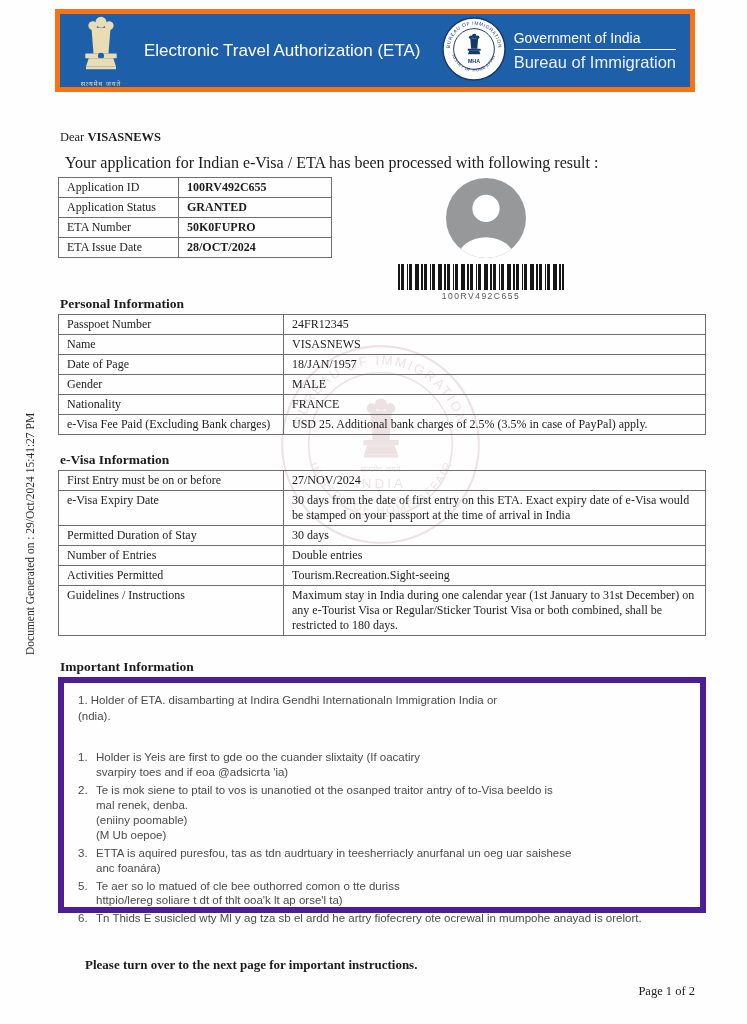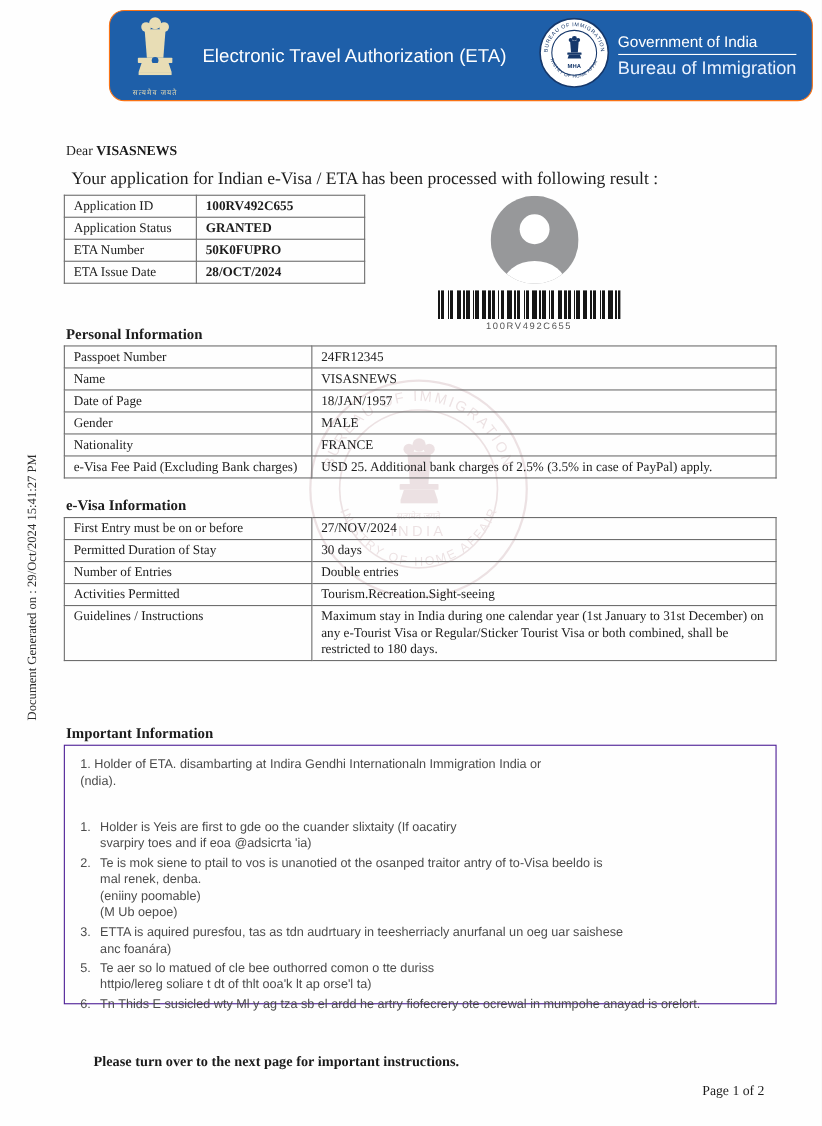--- a/index.html
+++ b/index.html
@@ -2,22 +2,22 @@
 <html><head>
 <meta charset="utf-8">
 <style>
   * { margin:0; padding:0; box-sizing:border-box; }
   html,body { width:747px; height:1024px; }
   body { background:#f2f1ee; font-family:"Liberation Serif", serif; color:#1c1c1c; }
   .page { position:relative; width:747px; height:1024px; background:#fefefe; overflow:hidden; }
 
   
   .banner { position:absolute; left:55px; top:9px; width:640px; height:83px;
-            background:#1e5fa9; border:1px solid #f97316; border-radius:14px;
-            display:flex; align-items:center; font-family:"Liberation Sans", sans-serif;margin-left:44px; }
+            background:#1e5fa9; border:5px solid #f97316; border-radius:0;
+            display:flex; align-items:center; font-family:"Liberation Sans", sans-serif; }
   .emblem-wrap { width:58px; margin-left:12px; text-align:center; flex:0 0 auto; }
   .emblem-caption { font-size:6.5px; color:#e8ddb5; margin-top:1px; letter-spacing:1px; }
   .banner-title { color:#ffffff; font-size:17px; margin-left:14px; flex:1 1 auto; }
   .seal-wrap { flex:0 0 auto; margin-right:8px; }
   .gov-block { flex:0 0 auto; margin-right:14px; text-align:left; }
   .gov-line1 { color:#ffffff; font-size:14px; padding-bottom:3px; border-bottom:1.5px solid #ffffff; }
   .gov-line2 { color:#eaf2ff; font-size:16.5px; padding-top:3px; }
 
   
   .doc-title { position:absolute; left:55px; top:104px; width:640px; text-align:center;
@@ -43,21 +43,21 @@
 
   
   .avatar { position:absolute; left:446px; top:178px; width:80px; height:80px; }
   .barcode { position:absolute; left:398px; top:264px; width:166px; height:26px;
     background:repeating-linear-gradient(90deg,#161616 0 2px,#fff 2px 3px,#161616 3px 6px,#fff 6px 9px,#161616 9px 10px,#fff 10px 11px,#161616 11px 14px,#fff 14px 17px,#161616 17px 21px,#fff 21px 23px); }
   .barcode-label { position:absolute; left:398px; top:291px; width:166px; text-align:center;
     font-size:8.5px; letter-spacing:1.5px; color:#555; font-family:"Liberation Sans", sans-serif; }
 
   
   .imp-box { position:absolute; left:58px; top:677px; width:648px; height:236px;
-             border:1px solid #4c1d95; padding:10px 14px;
+             border:6px solid #4c1d95; padding:10px 14px;
              font-family:"Liberation Sans", sans-serif; font-size:11.5px; color:#4b4b4b; }
   .imp-intro { white-space:pre-line; margin-bottom:26px; line-height:1.35; }
   .imp-item { display:flex; margin-bottom:3px; line-height:1.3; }
   .imp-num { flex:0 0 18px; }
   .imp-text { flex:1 1 auto; white-space:pre-line; }
 
   
   .footer-note { position:absolute; left:85px; top:957px; font-size:13px;font-weight:bold; }
   .page-indicator { position:absolute; right:52px; top:984px; font-size:12.5px; }
 
@@ -222,20 +222,24 @@
   </table>
 
   <div class="sec-heading h-evisa">e-Visa Information</div>
   <table class="info-table t-evisa">
     <tbody>
       <tr>
         <td class="lbl">First Entry must be on or before</td>
         <td>27/NOV/2024</td>
       </tr>
       <tr>
+        <td class="lbl">e-Visa Expiry Date</td>
+        <td>30 days from the date of first entry on this ETA. Exact expiry date of e-Visa would be stamped on your passport at the time of arrival in India</td>
+      </tr>
+      <tr>
         <td class="lbl">Permitted Duration of Stay</td>
         <td>30 days</td>
       </tr>
       <tr>
         <td class="lbl">Number of Entries</td>
         <td>Double entries</td>
       </tr>
       <tr>
         <td class="lbl">Activities Permitted</td>
         <td>Tourism.Recreation.Sight-seeing</td>

